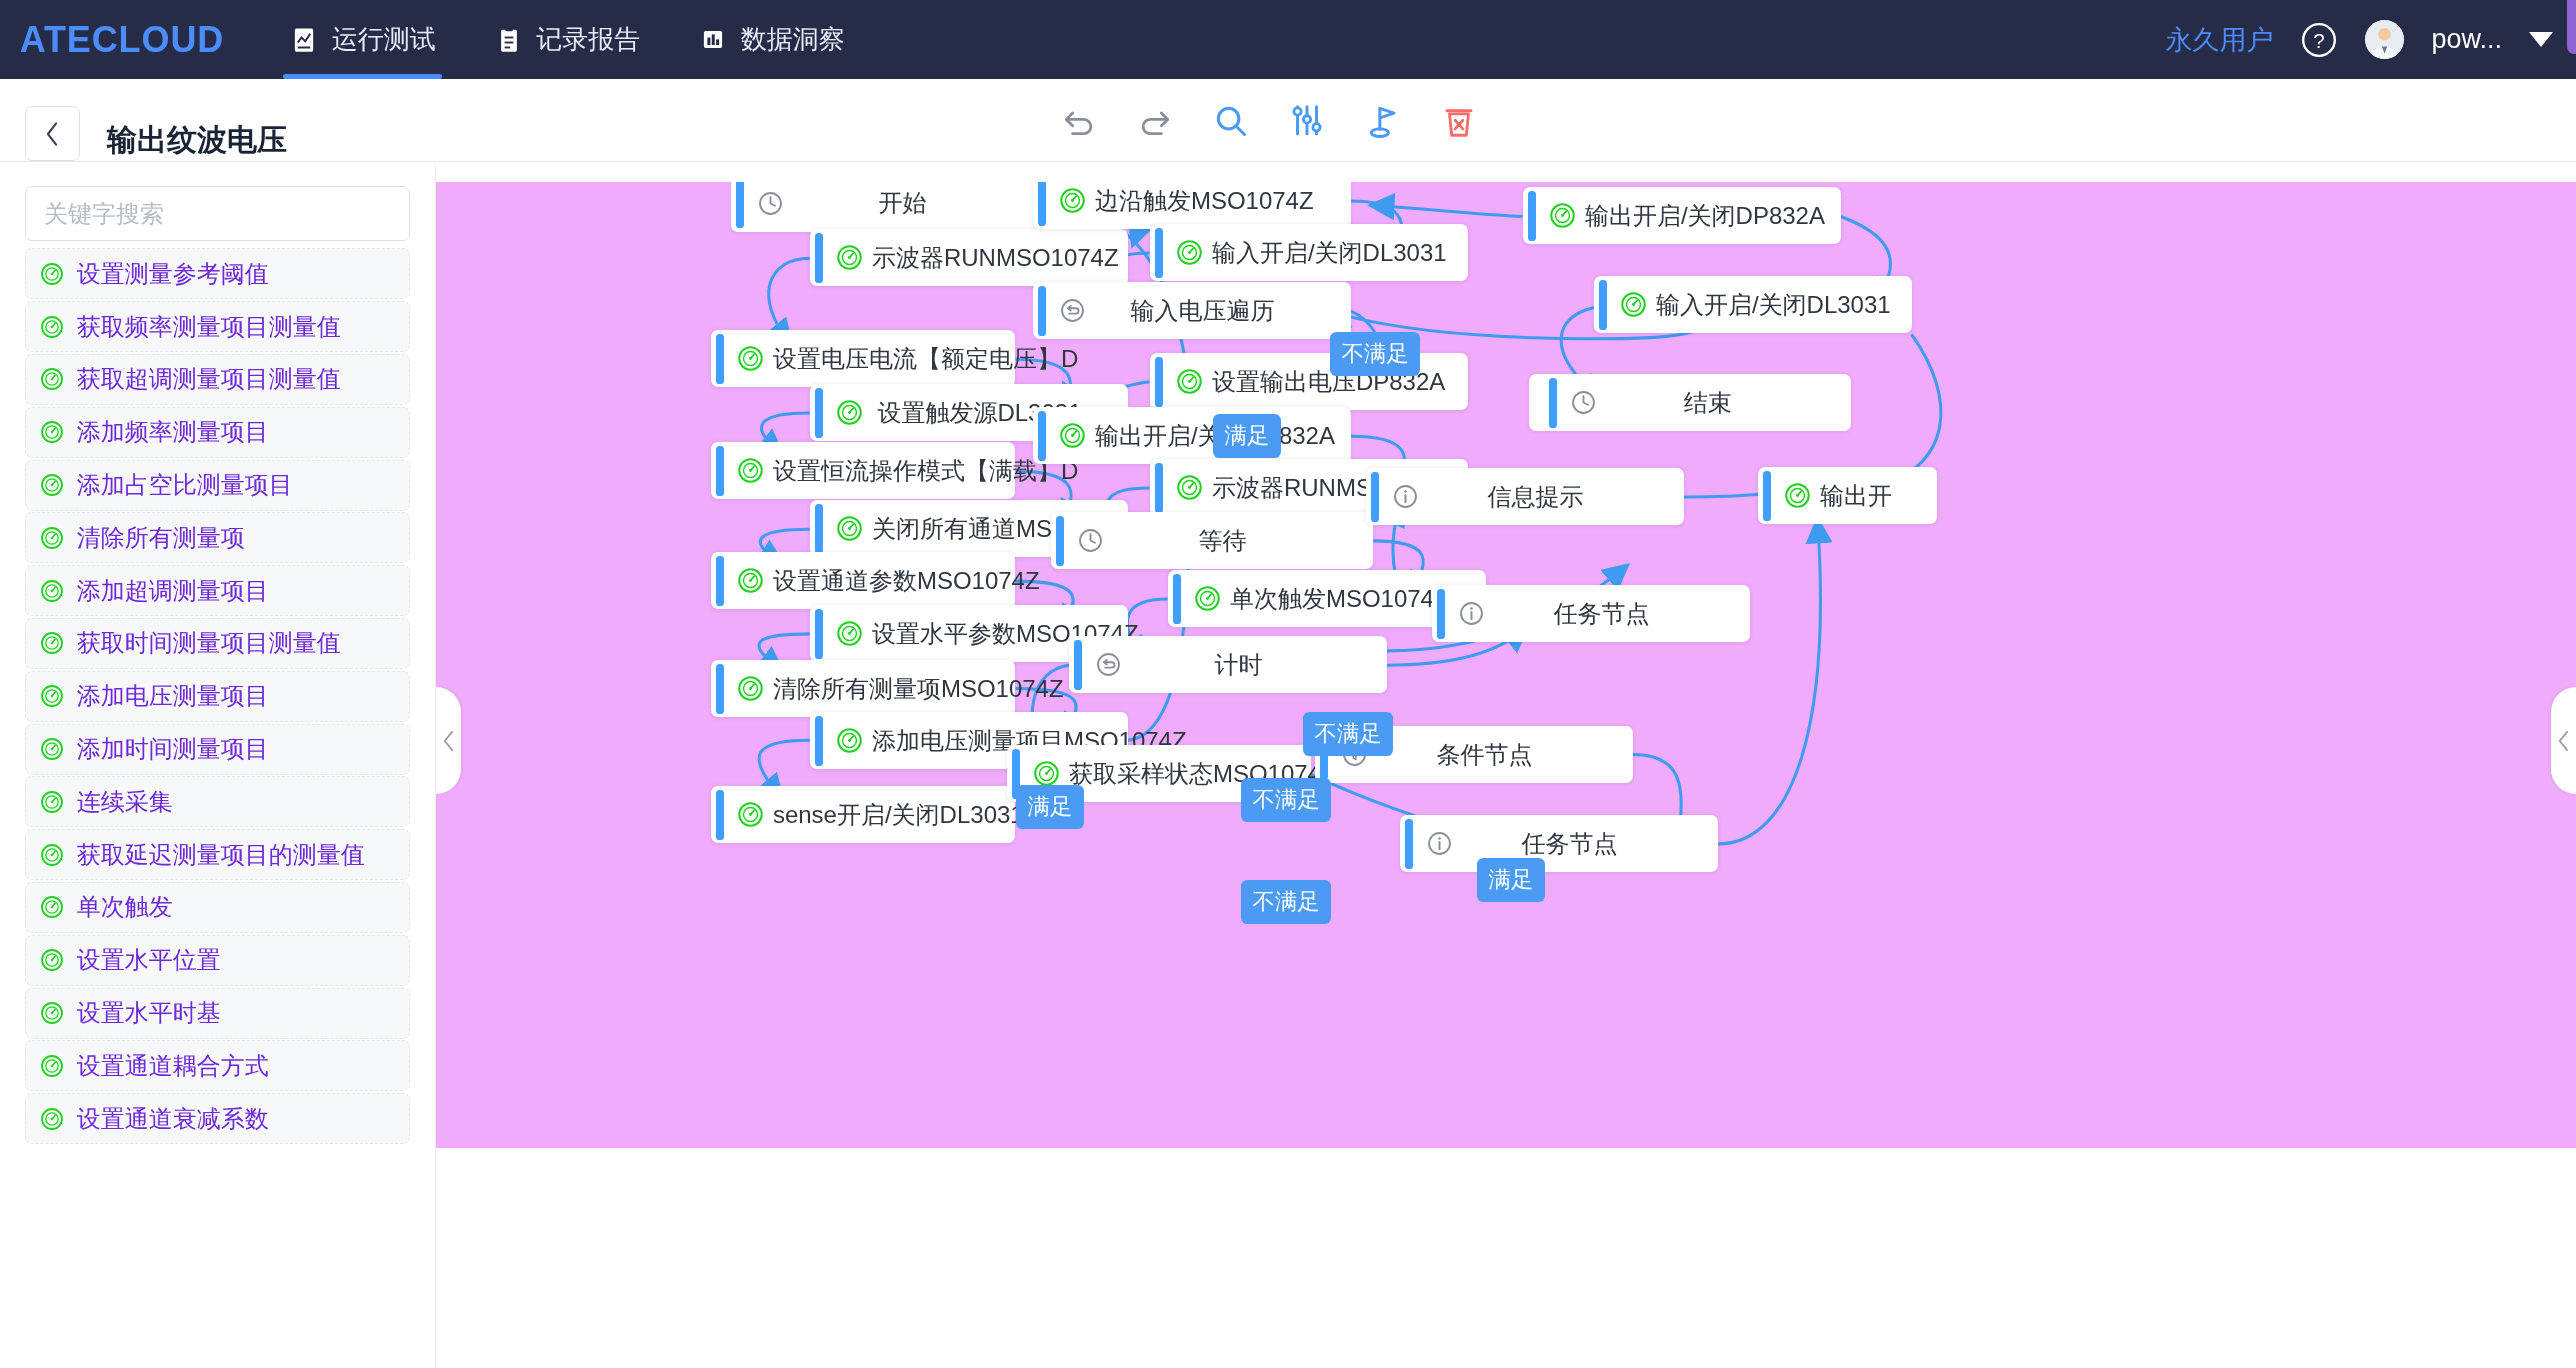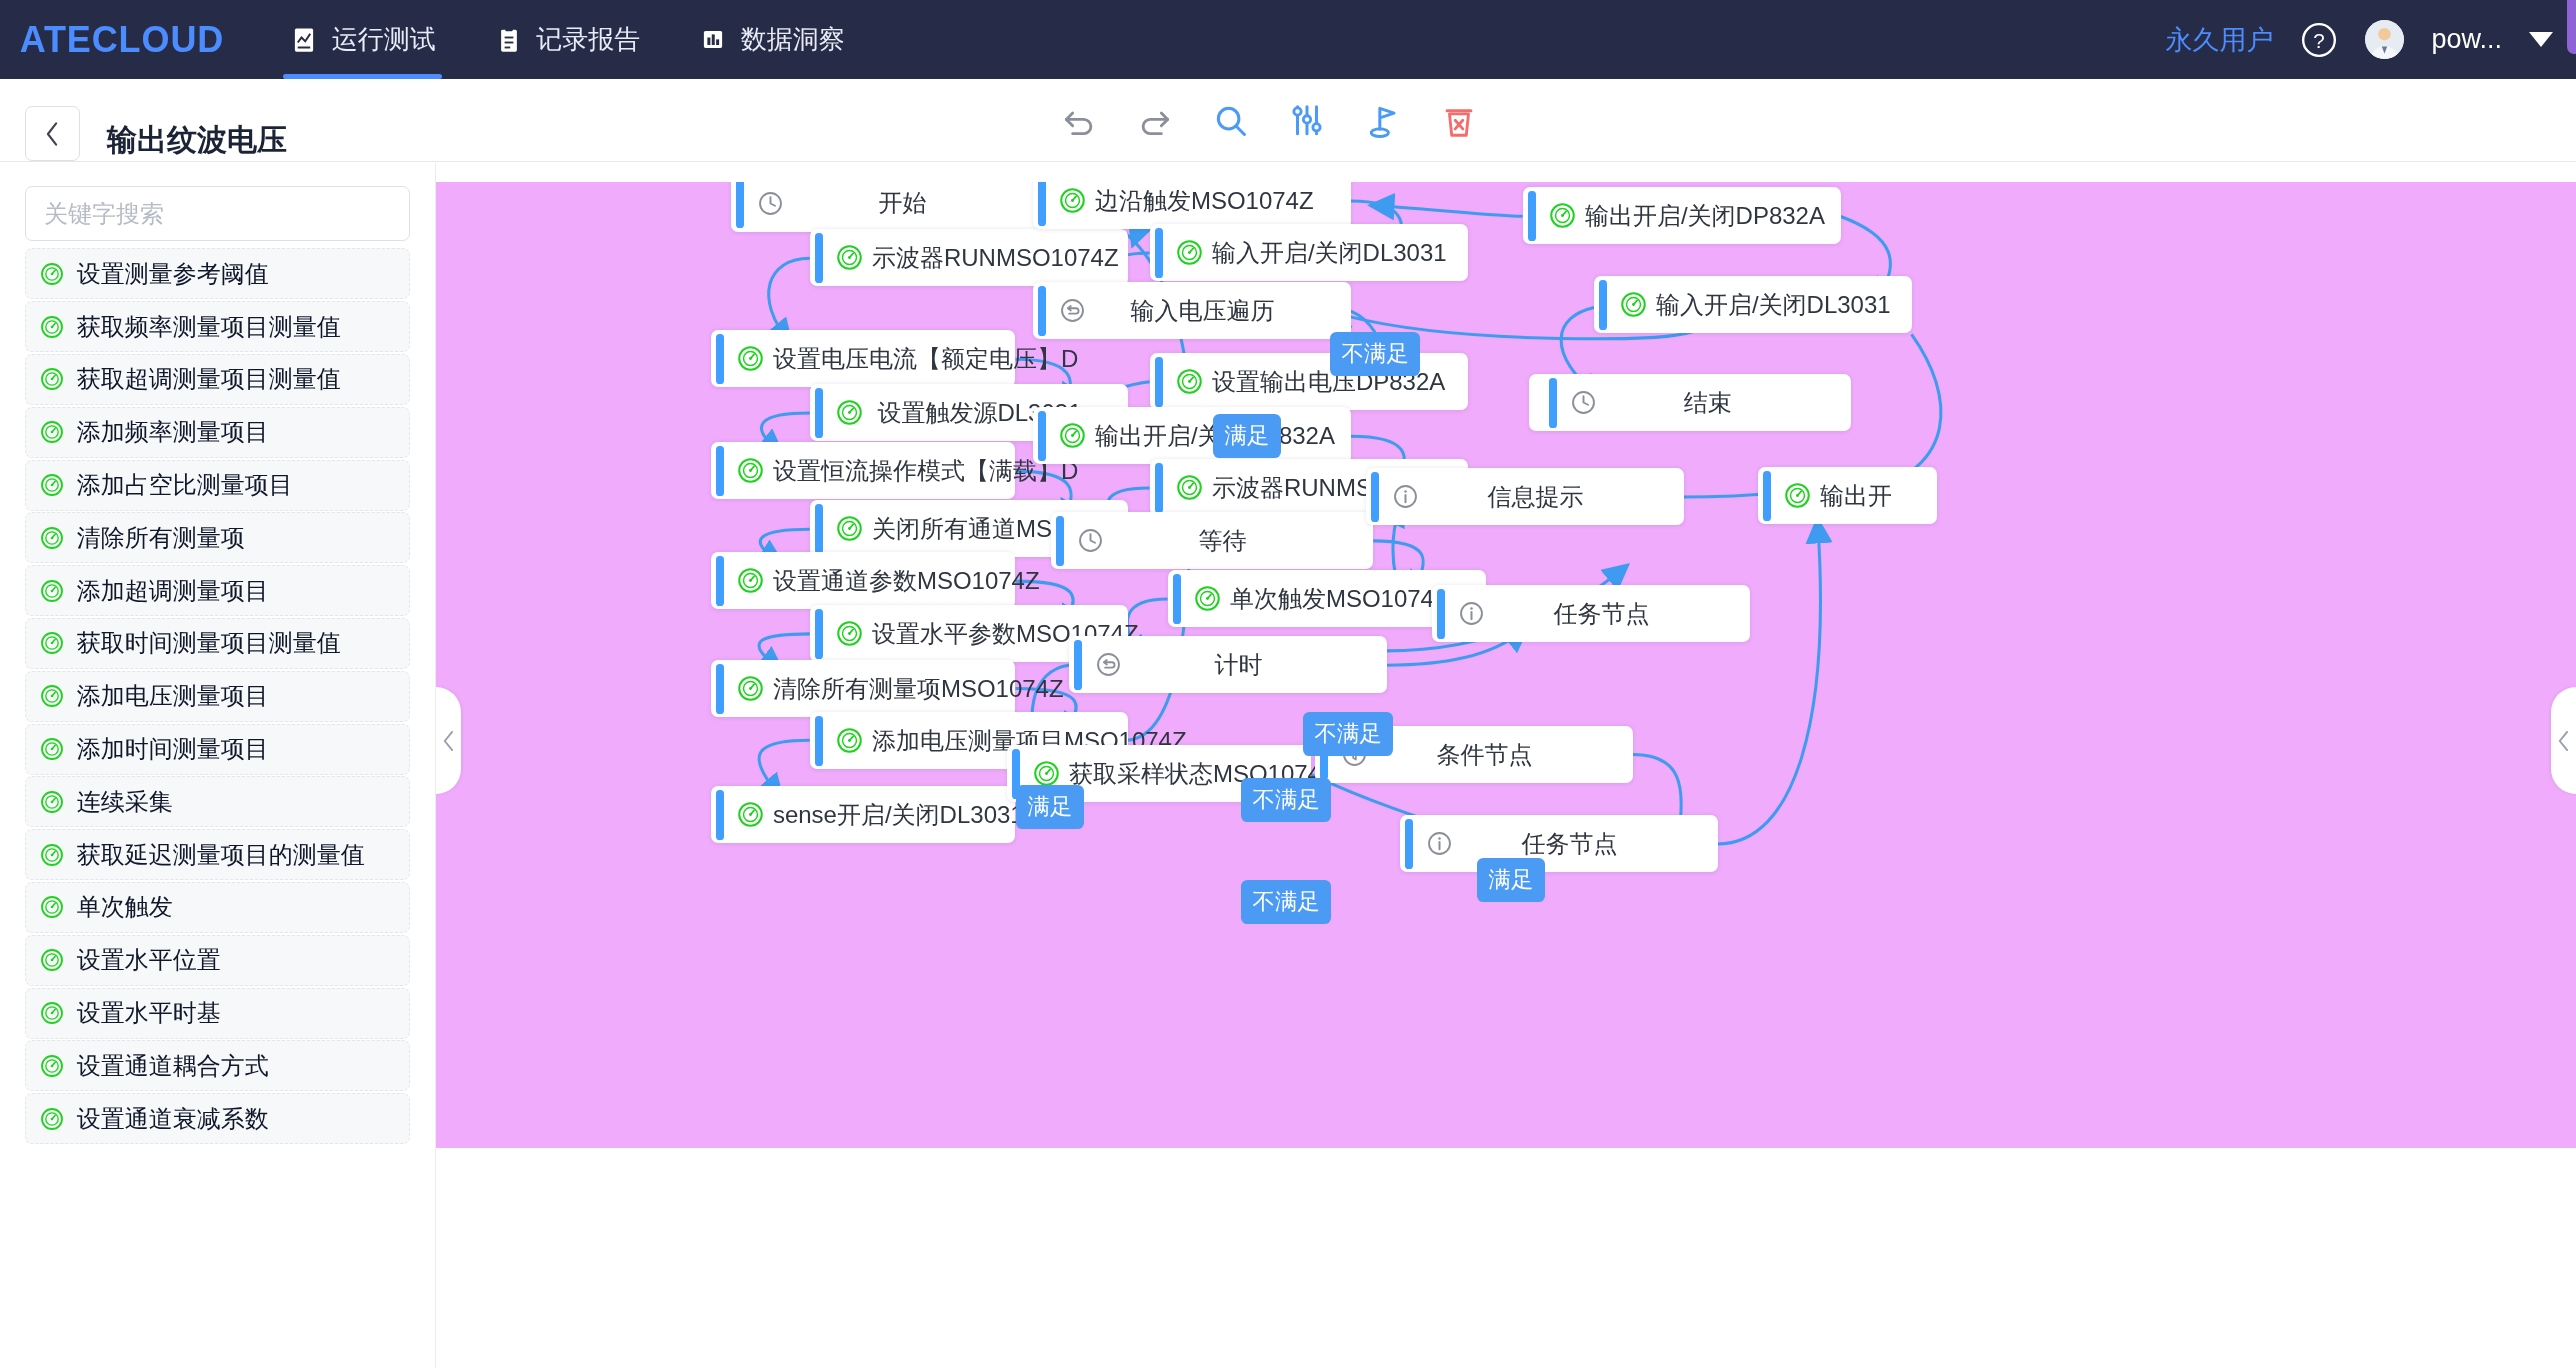--- a/index.html
+++ b/index.html
@@ -97,21 +97,21 @@
   .searchbox input::placeholder { color: #b6bcc6; }
   .oplist { margin-top: 5.4px; padding: 0 25px; }
   .opitem {
     height: 51px; background: #f7f8fa;
     border: 0.9px dashed #e2e5ea; border-radius: 7.2px;
     display: flex; align-items: center; gap: 12.5px;
     padding-left: 14.3px; margin-bottom: 1.8px;
     overflow: hidden; white-space: nowrap; cursor: pointer;
   }
   .gauge-sm { width: 24px; height: 24px; flex: none; }
-  .opitem span.lbl { font-size: 24px; color: #0f172a; }
+  .opitem span.lbl { font-size: 24px; color: #6d28d9; }
 
   
   .canvas {
     position: absolute; left: 436px; top: 163px;
     width: 2140px; height: 966px;
     background: #f0abfc; overflow: hidden; margin-top: 19px;
   }
   .edges { position: absolute; left: 0; top: 0; width: 2140px; height: 1206px; }
 
   .node {

